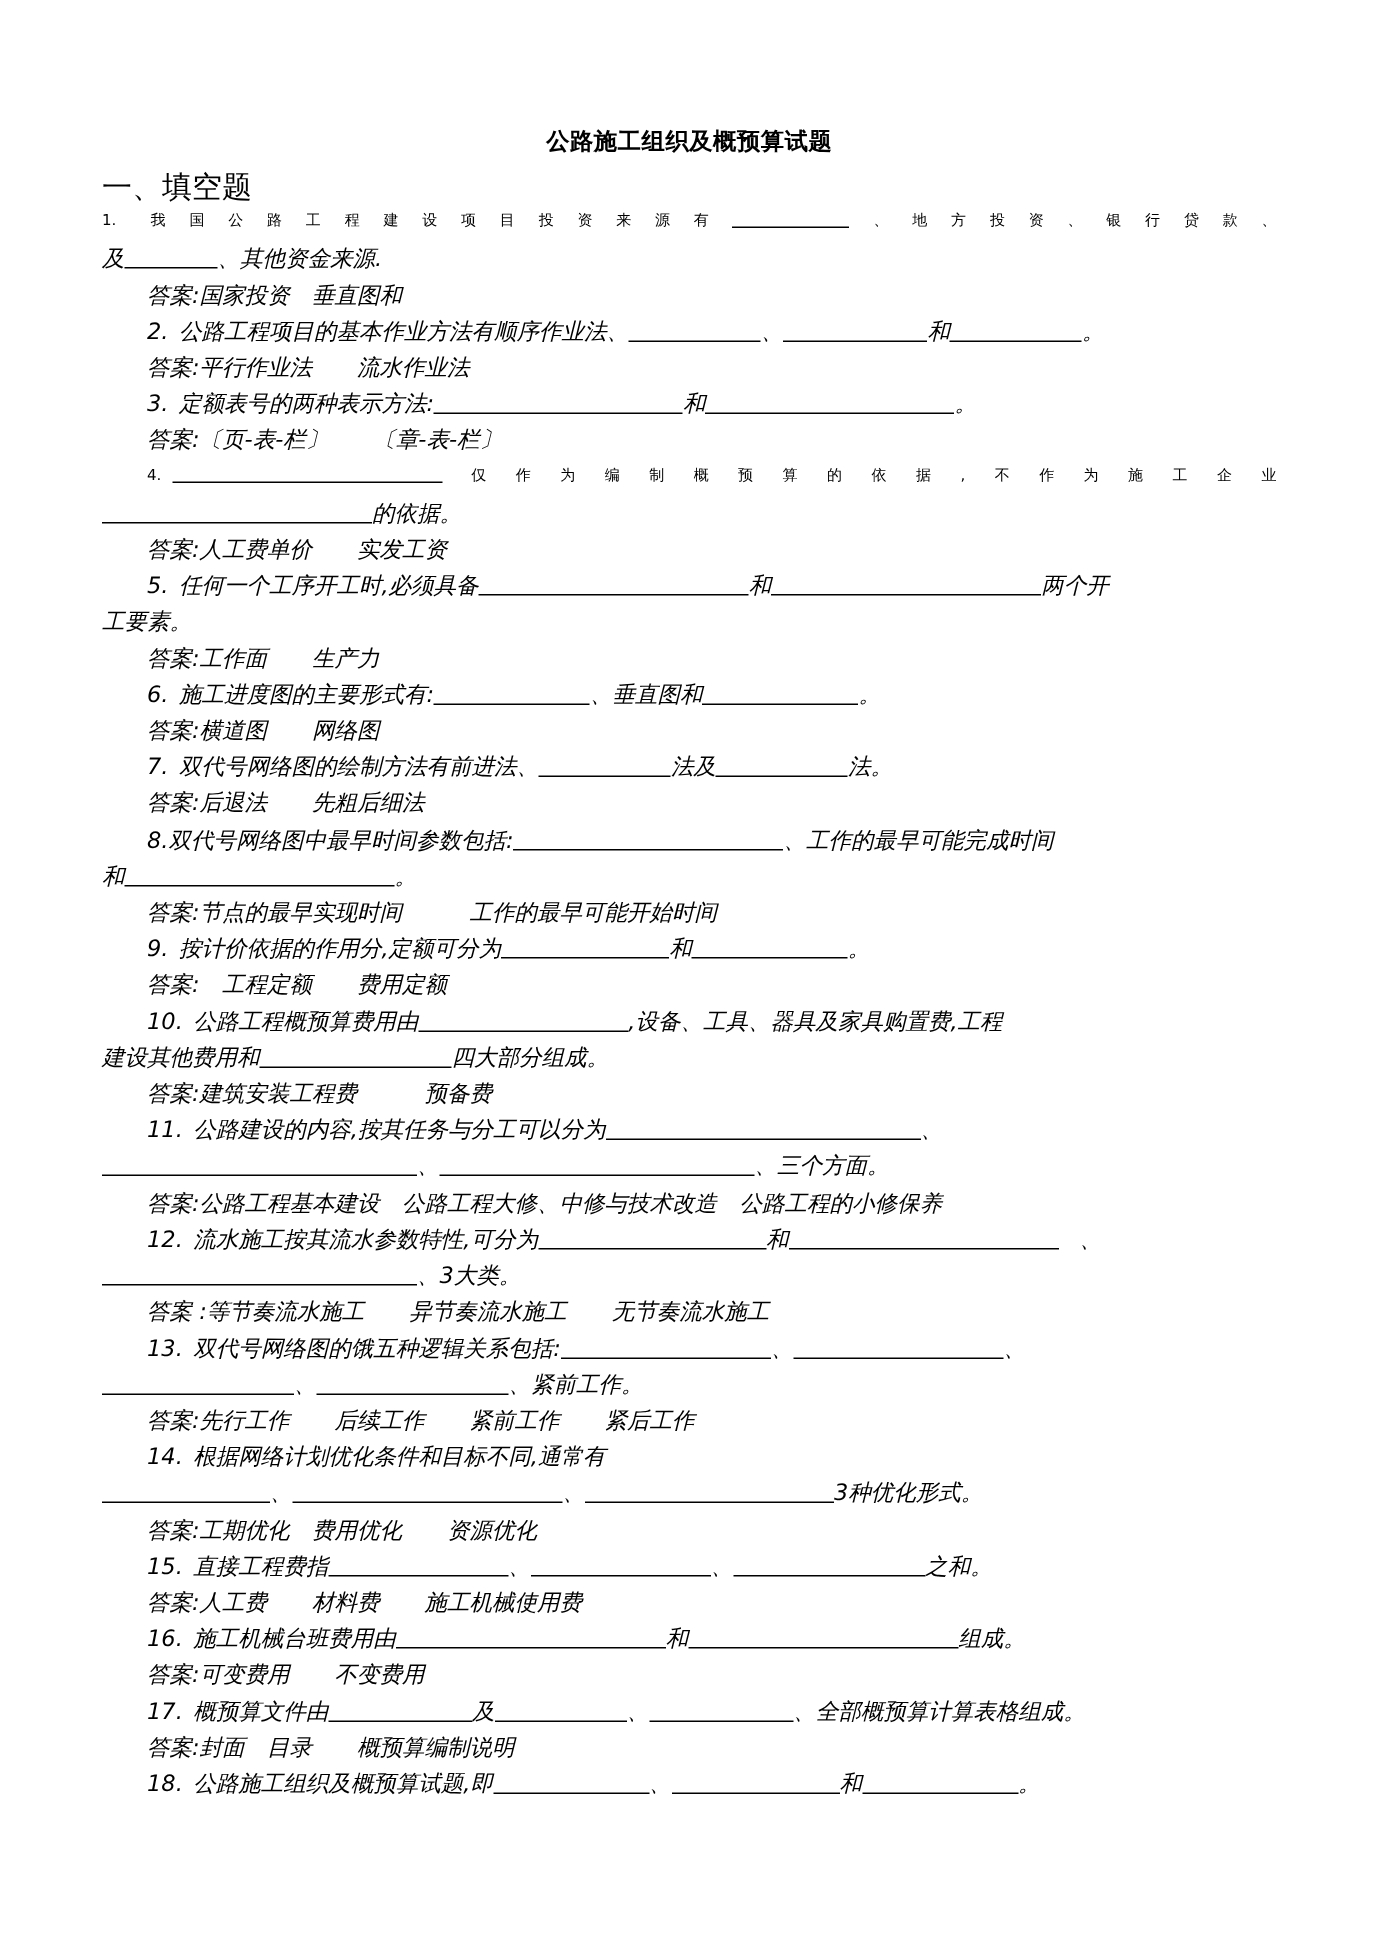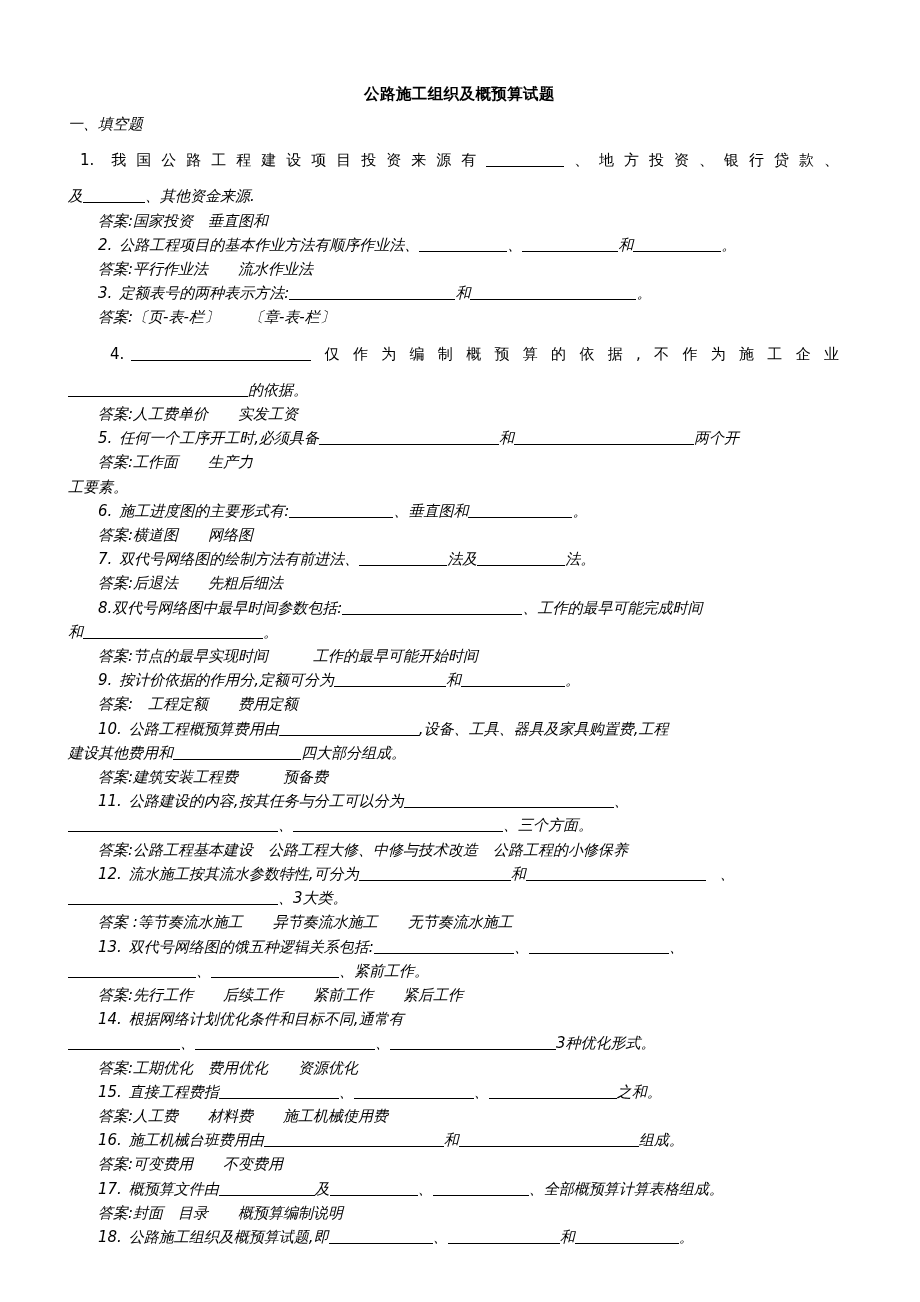--- a/index.html
+++ b/index.html
@@ -33,40 +33,39 @@
     letter-spacing: 0.4px;
   }
   .line {
     font-size: 15px;
     line-height: 24.2px;
     margin: 0;
     white-space: nowrap;
     font-style: italic;
   }
   .sec-head {
-    font-size: 15px;
+    font-size: 20px;
     line-height: 24.2px;
     margin: 0;
-    font-style: italic;
   }
   
   .ind {
     padding-left: 30px;
   }
   .ind-ans {
     padding-left: 30px;
   }
   
   .just {
     white-space: normal;
     text-align: justify;
     text-align-last: justify;
-    font-size: 15px;
+    font-size: 10px;
     line-height: 24.2px;
-    margin: 12px;
+    margin: 0;
   }
   
   .u {
     display: inline-block;
     border-bottom: 1px solid #000;
     height: 15px;
     vertical-align: -2px;
   }
   .u5  { width: 62px; }
   .u7  { width: 78px; }
@@ -101,22 +100,22 @@
   <p class="line ind-ans"><span>答案:</span><span>平行作业法　　流水作业法</span></p>
 
   <p class="line ind"><span>3.</span><span class="nbsp"></span><span>定额表号的两种表示方法:</span><span class="u u16"></span><span>和</span><span class="u u16"></span><span>。</span></p>
   <p class="line ind-ans"><span>答案:</span><span>〔页-表-栏〕　　〔章-表-栏〕</span></p>
 
   <p class="just ind"><span>4.</span><span class="nbsp"></span><span class="u u17"></span><span>仅作为编制概预算的依据,不作为施工企业</span></p>
   <p class="line"><span class="u u17"></span><span>的依据。</span></p>
   <p class="line ind-ans"><span>答案:</span><span>人工费单价　　实发工资</span></p>
 
   <p class="line ind"><span>5.</span><span class="nbsp"></span><span>任何一个工序开工时,必须具备</span><span class="u u17"></span><span>和</span><span class="u u17"></span><span>两个开</span></p>
+  <p class="line"><span>工要素。</span></p>
   <p class="line ind-ans"><span>答案:</span><span>工作面　　生产力</span></p>
-  <p class="line"><span>工要素。</span></p>
 
   <p class="line ind"><span>6.</span><span class="nbsp"></span><span>施工进度图的主要形式有:</span><span class="u u10"></span><span>、垂直图和</span><span class="u u10"></span><span>。</span></p>
   <p class="line ind-ans"><span>答案:</span><span>横道图　　网络图</span></p>
 
   <p class="line ind"><span>7.</span><span class="nbsp"></span><span>双代号网络图的绘制方法有前进法、</span><span class="u u8"></span><span>法及</span><span class="u u8"></span><span>法。</span></p>
   <p class="line ind-ans"><span>答案:</span><span>后退法　　先粗后细法</span></p>
 
   <p class="line ind"><span>8.</span><span>双代号网络图中最早时间参数包括:</span><span class="u u17"></span><span>、工作的最早可能完成时间</span></p>
   <p class="line"><span>和</span><span class="u u17"></span><span>。</span></p>
   <p class="line ind-ans"><span>答案:</span><span>节点的最早实现时间　　　工作的最早可能开始时间</span></p>

